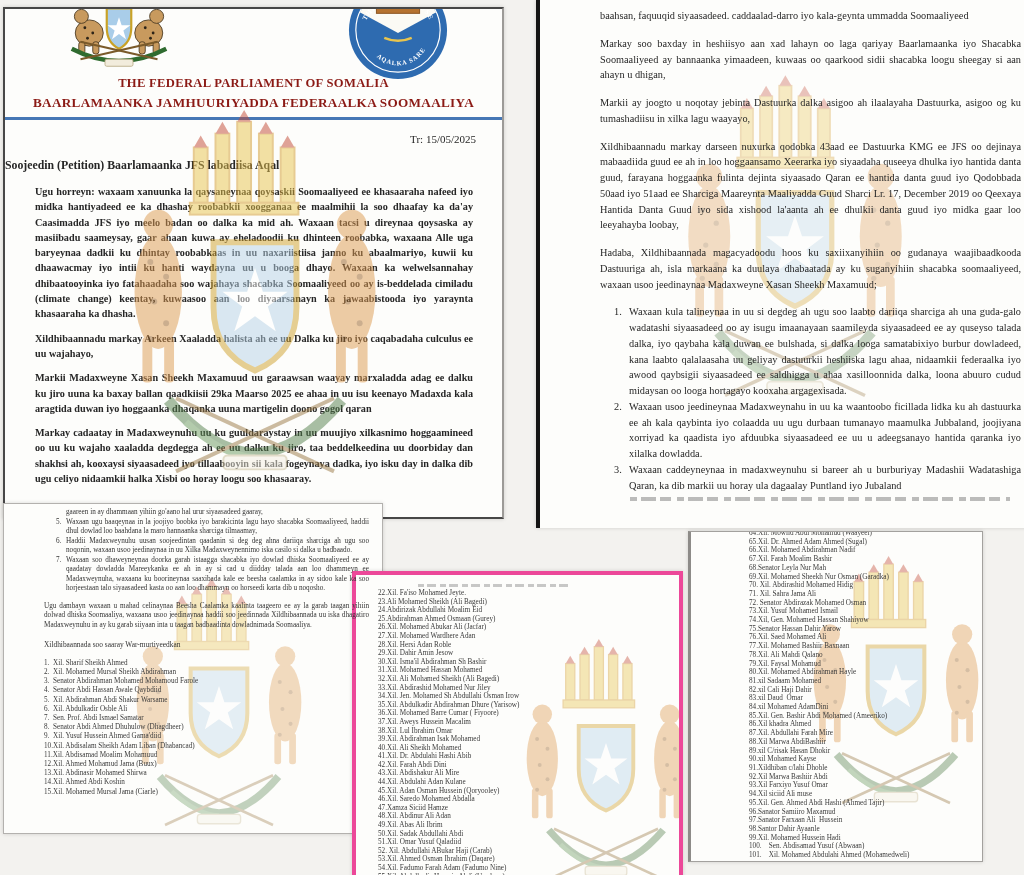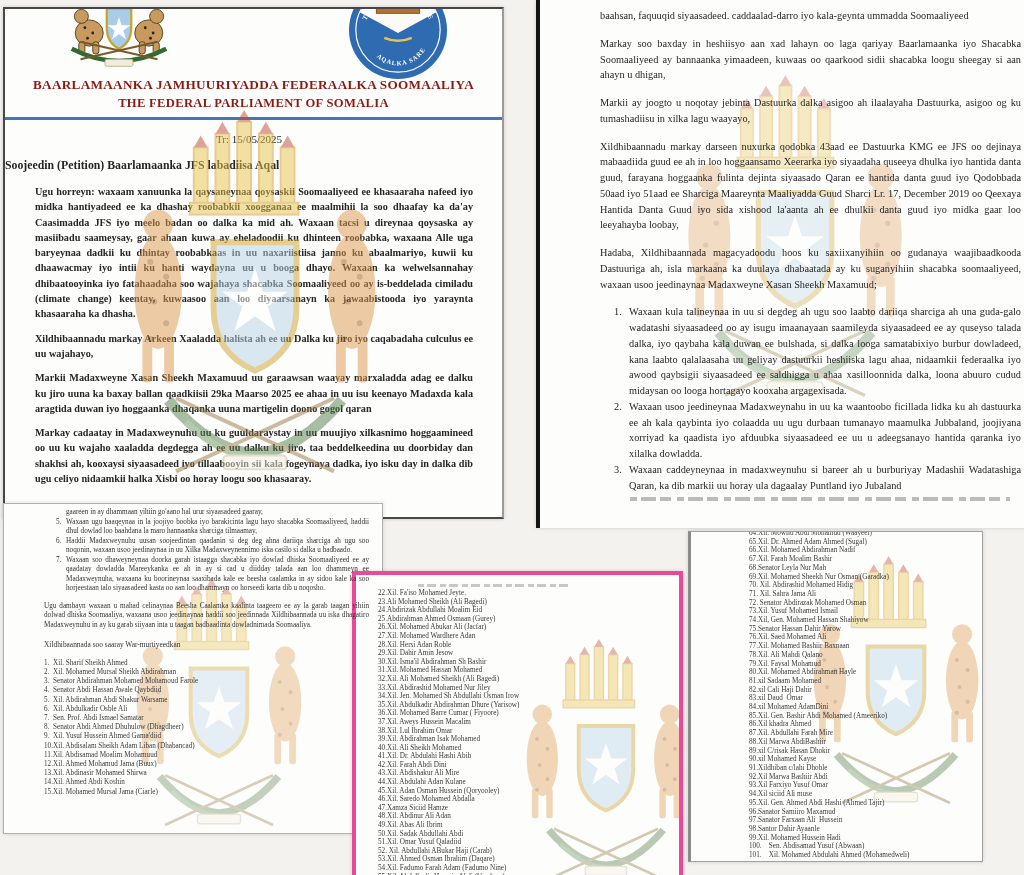--- a/index.html
+++ b/index.html
@@ -17,21 +17,21 @@
   #p5{left:688px;top:531px;width:295px;height:331px;border:1px solid #a3a19e;border-left:3px solid #8d8b88;box-sizing:border-box;}
 
   
   .logo-row{position:relative;height:60px;margin-top:4px;}
   .arms-logo{position:absolute;left:46px;top:-8px;width:136px;height:70px;}
   .uh-logo{position:absolute;left:342px;top:-34px;width:102px;height:102px;}
   .org-line{color:#8b1a15;font-weight:bold;text-align:center;letter-spacing:.3px;}
   .org-line.somali{font-size:13.2px;margin-top:4px;}
   .org-line.english{font-size:12.6px;margin-top:3px;}
   .blue-rule{height:3px;background:#4677b5;margin-top:6px;}
-  .ref-date{text-align:center;font-size:11px;margin:13px 26px 0 17px;}
+  .ref-date{text-align:right;font-size:11px;margin:13px 26px 0 17px;}
   .doc-title{text-align:left;font-weight:bold;font-size:11.8px;margin-top:13px;}
   .p1-body{margin:11px 29px 0 30px;font-size:10.2px;line-height:1.5;text-align:justify;font-weight:bold;}
   .p1-body .para+.para{margin-top:9px;}
 
   
   .p2-body{margin:8px 24px 0 60px;font-size:10.3px;line-height:1.53;text-align:justify;position:relative;z-index:2;}
   .p2-body .para{margin-bottom:12px;}
   .oli{display:flex;margin-left:14px;}
   .oli .n{min-width:15px;flex:0 0 15px;}
   .oli .t{flex:1;text-align:justify;}
@@ -166,22 +166,22 @@
       <text font-size="7" font-weight="bold" fill="#ffffff" letter-spacing="1">
         <textPath href="#arcT" startOffset="14%">THE UPPER HOUSE</textPath>
       </text>
       <path d="M38,60 q14,6 28,0" stroke="#e8c44e" stroke-width="2.5" fill="none"></path>
       <text font-size="6.5" font-weight="bold" fill="#ffffff" letter-spacing="1">
         <textPath href="#arcB" startOffset="26%">AQALKA SARE</textPath>
       </text>
     </svg>
   </div>
 
+  <div class="org-line english">THE FEDERAL PARLIAMENT OF SOMALIA</div>
   <div class="org-line somali">BAARLAMAANKA JAMHUURIYADDA FEDERAALKA SOOMAALIYA</div>
-  <div class="org-line english">THE FEDERAL PARLIAMENT OF SOMALIA</div>
   <div class="blue-rule"></div>
   <div class="ref-date">Tr: 15/05/2025</div>
   <div class="doc-title">Soojeedin (Petition) Baarlamaanka JFS labadiisa Aqal</div>
 
   <div class="p1-body">
 
   <div class="para">Ugu horreyn: waxaam xanuunka la qaysaneynaa qoysaskii Soomaaliyeed ee khasaaraha nafeed iyo midka hantiyadeed ee ka dhashay roobabkii xoogganaa ee maalmihii la soo dhaafay ka da'ay Caasimadda JFS iyo meelo badan oo dalka ka mid ah. Waxaan tacsi u direynaa qoysaska ay masiibadu saameysay, gaar ahaan kuwa ay eheladoodii ku dhinteen roobabka, waxaana Alle uga baryeynaa dadkii ku dhintay roobabkaas in uu naxariistiisa janno ku abaalmariyo, kuwii ku dhaawacmay iyo intii  ku hanti waydayna uu u booga dhayo. Waxaan ka welwelsannahay dhibaatooyinka iyo fatahaadaha soo wajahaya shacabka Soomaaliyeed oo ay is-beddelada cimiladu (climate change) keentay, kuwaasoo aan loo diyaarsanayn ka jawaabistooda iyo yaraynta khasaaraha ka dhasha.</div>
       <div class="para">Xildhibaannadu markay Arkeen Xaaladda halista ah ee uu Dalka ku jiro iyo caqabadaha culculus ee uu wajahayo,</div>
       <div class="para">Markii Madaxweyne Xasan Sheekh Maxamuud uu garaawsan waayay marxaladda adag ee dalku ku jiro uuna ka baxay ballan qaadkiisii 29ka Maarso 2025 ee ahaa in uu isu keenayo Madaxda kala aragtida duwan iyo hoggaanka dhaqanka uuna  martigelin doono gogol qaran</div>
       <div class="para">Markay cadaatay in Madaxweynuhu uu ku guuldaraystay in uu muujiyo xilkasnimo hoggaamineed oo uu ku wajaho xaaladda degdegga ah ee uu dalku ku jiro, taa beddelkeedina uu doorbiday dan shakhsi ah, kooxaysi siyaasadeed iyo tillaabooyin sii kala fogeynaya dadka, iyo isku day in dalka dib ugu celiyo nidaamkii halka Xisbi oo horay loogu soo khasaaray.</div>

